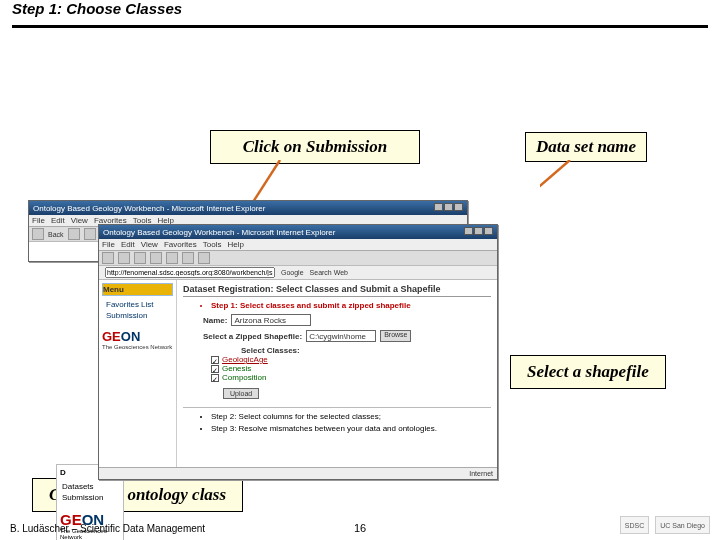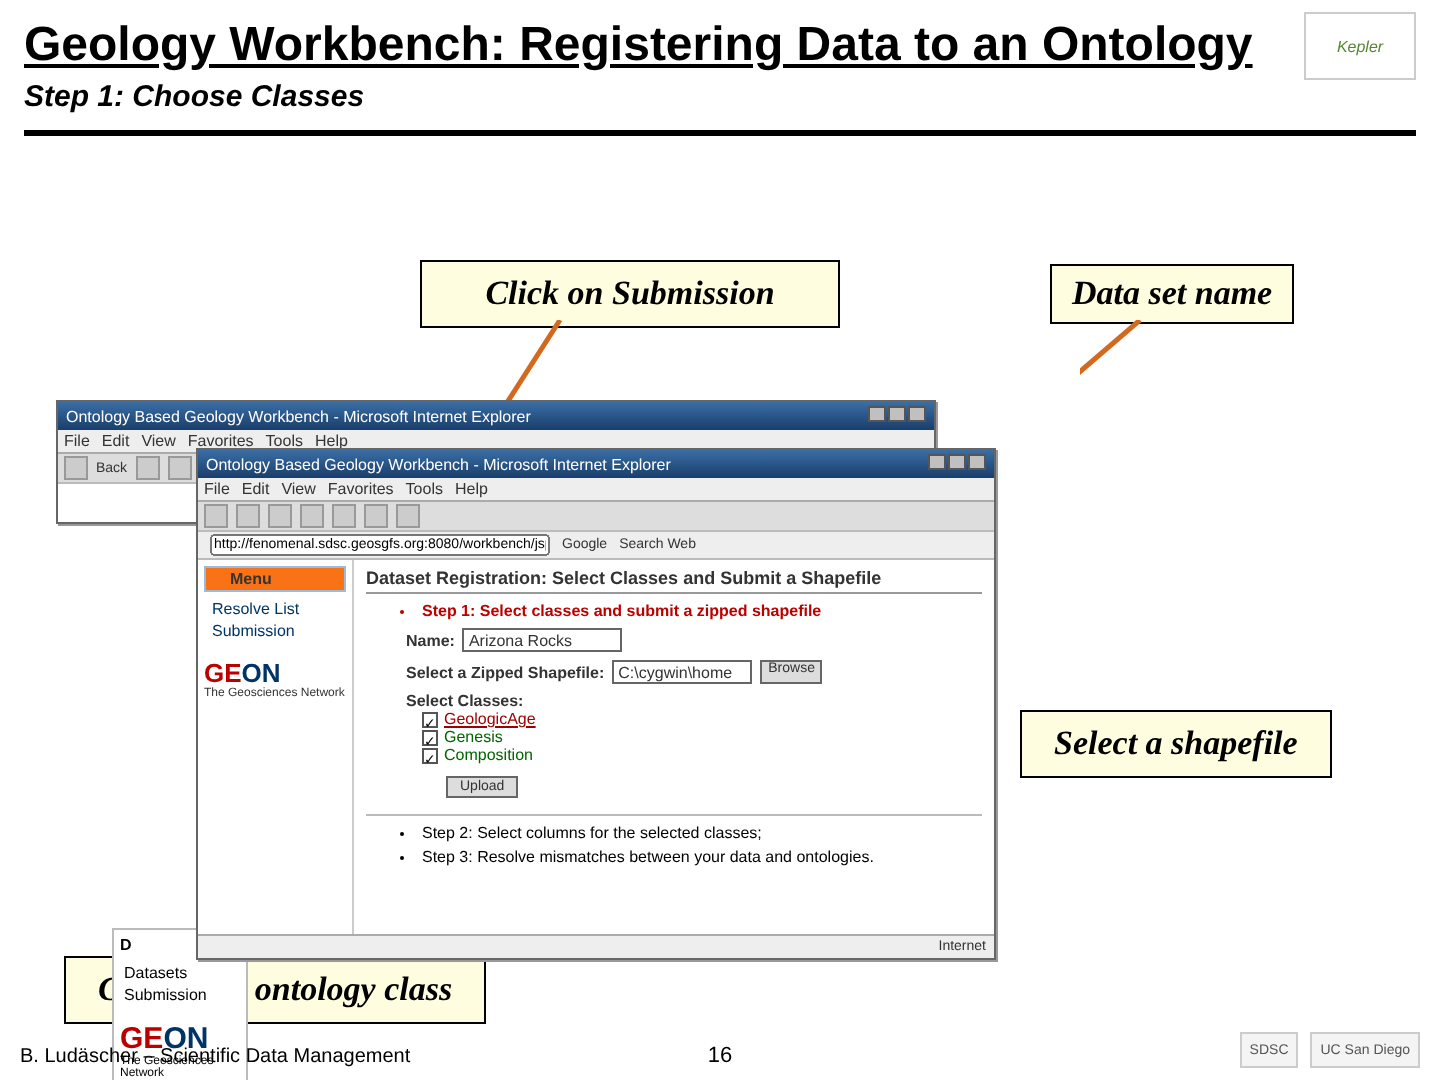--- a/index.html
+++ b/index.html
@@ -23,38 +23,38 @@
   .titlebar { background:linear-gradient(#3a6ea5,#1a3e6a); color:#fff; font-size:8px; padding:2px 4px; display:flex; justify-content:space-between; align-items:center; }
   .titlebar .wbuttons span { display:inline-block; width:9px; height:8px; background:#c0c0c0; border:1px solid #555; margin-left:1px; }
   .menubar { background:#eee; border-bottom:1px solid #aaa; padding:1px 3px; font-size:8px; }
   .menubar span { margin-right:6px; }
   .toolbar { background:#ddd; border-bottom:1px solid #bbb; padding:1px 3px; font-size:7px; display:flex; gap:4px; align-items:center; }
   .toolbar .btn { display:inline-block; width:12px; height:12px; background:#ccc; border:1px solid #999; }
   .addrbar { display:flex; align-items:center; gap:3px; background:#eee; border-bottom:1px solid #bbb; padding:1px 3px; font-size:7px; }
   .addrbar input { font-size:7px; height:11px; width:170px; }
   .body { display:flex; height:calc(100% - 58px); }
   .sidebar { width:78px; background:#fff; border-right:1px solid #ccc; padding:3px; }
-  .sidebar .menu-hd { font-weight:bold; background:#f97316; border:1px solid #9bd; padding:1px 12px; font-size:8px; margin-bottom:3px;}
+  .sidebar .menu-hd { font-weight:bold; background:#eab308; border:1px solid #9bd; padding:1px 0; font-size:8px; margin-bottom:3px;}
   .sidebar .menu-it { font-size:8px; color:#036; padding:1px 4px; }
   .sidebar .geon { margin-top:8px; }
   .sidebar .geon .g { font-weight:bold; }
   .sidebar .geon .g1 { color:#b00; font-size:13px; }
   .sidebar .geon .g2 { color:#036; font-size:13px; }
   .sidebar .geon .tag { font-size:6px; color:#333; }
   .main { flex:1; padding:4px 6px; font-size:8px; }
   .main .hdr { font-weight:bold; font-size:9px; border-bottom:1px solid #999; padding-bottom:2px; margin-bottom:4px;}
   .main ul { margin-left:28px; }
   .main li { color:#b00; font-weight:bold; font-size:8px; margin:3px 0;}
   .main li.sub { color:#000; font-weight:normal; }
   .formrow { margin:4px 0 4px 20px; font-size:8px; display:flex; align-items:center; gap:4px;}
   .formrow .lbl { font-weight:bold; }
   .formrow .tbox { border:1px solid #666; background:#fff; font-size:8px; height:12px; padding:0 2px; display:inline-flex; align-items:center; }
   .formrow .browse { border:1px solid #666; background:#ddd; font-size:7px; height:12px; padding:0 3px;}
   .classes { margin:4px 0 0 20px; }
-  .classes .cl-hd { font-weight:bold; font-size:8px; }
+  .classes .cl-hd { font-weight:bold; font-size:8px;margin-left:38px; }
   .classes .cl { font-size:8px; color:#006400; display:flex; align-items:center; gap:3px; margin-left:8px;}
   .classes .cl.sel { text-decoration:underline; color:#a00000;}
   .classes .cb { width:8px; height:8px; border:1px solid #555; display:inline-block; background:#fff;}
   .classes .cb.on::after { content:"✓"; font-size:7px; line-height:7px; color:#000;}
   .upbtn { margin:6px 0 4px 40px; border:1px solid #666; background:#ddd; font-size:7px; padding:1px 6px; display:inline-block;}
   .main hr { margin:4px 0; border:0; border-top:1px solid #bbb;}
   .statusbar { position:absolute; left:0; right:0; bottom:0; height:12px; background:#eee; border-top:1px solid #aaa; font-size:7px; display:flex; justify-content:flex-end; align-items:center; padding:0 4px;}
 
   .left-strip { position:absolute; left:28px; top:264px; width:68px; height:110px; background:#fff; border:1px solid #bbb; padding:3px; font-size:8px; }
   .left-strip .hdr2 { font-weight:bold; font-size:8px; margin-bottom:4px;}
@@ -67,26 +67,20 @@
 
   .footer { position:absolute; left:10px; right:10px; bottom:6px; display:flex; justify-content:space-between; align-items:flex-end; font-size:10px; }
   .footer .pgnum { position:absolute; left:50%; transform:translateX(-50%); font-size:11px; }
   .footer .logos { display:flex; gap:6px; align-items:center; }
   .footer .logo { height:18px; border:1px solid #ccc; background:#f4f4f4; font-size:7px; display:flex; align-items:center; justify-content:center; padding:0 4px; color:#555;}
 </style>
 </head>
 <body>
 
 <div class="slide">
-  <div class="title-row">
-    <div class="title">Geology Workbench: Registering Data to an Ontology</div>
-    <div class="kepler-logo">
-        <span>Kepler</span>
-      </div>
-  </div>
   <div class="subtitle">Step 1: Choose Classes</div>
   <div class="title-rule"></div>
 
   <div class="callout" style="left:210px; top:130px; width:210px; text-align:center;">Click on Submission</div>
   <svg class="arrow" style="left:250px; top:160px;" width="160" height="170">
     <line class="shaft" x1="30" y1="0" x2="-65" y2="148"></line>
     <polygon class="head" points="-65,148 -55,136 -72,140"></polygon>
   </svg>
 
   <div class="callout narrow" style="left:525px; top:132px;">Data set name</div>
@@ -157,21 +151,21 @@
         <span class="btn"></span>
         <input type="text" value="http://fenomenal.sdsc.geosgfs.org:8080/workbench/jsp/datasets/" style="">
         <span class="btn"></span>
         <span>Google</span>
         <span class="btn"></span>
         <span>Search Web</span>
       </div>
       <div class="body">
         <div class="sidebar">
           <div class="menu-hd">Menu</div>
-          <div class="menu-it">Resolve List</div>
+          <div class="menu-it">Favorites List</div>
           <div class="menu-it">Submission</div>
           <div class="geon">
             <span class="g g1">GE</span><span class="g g2">ON</span>
             <div class="tag">The Geosciences Network</div>
           </div>
         </div>
         <div class="main">
           <div class="hdr">Dataset Registration: Select Classes and Submit a Shapefile</div>
           <ul>
               <li>Step 1: Select classes and submit a zipped shapefile</li>

